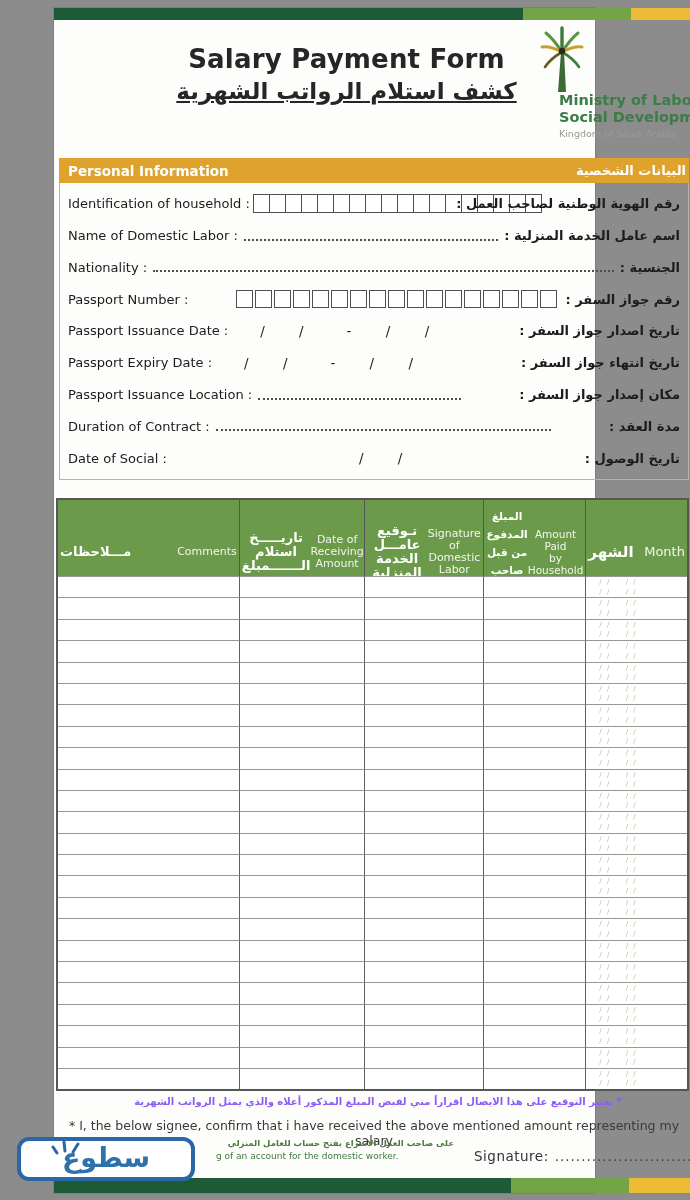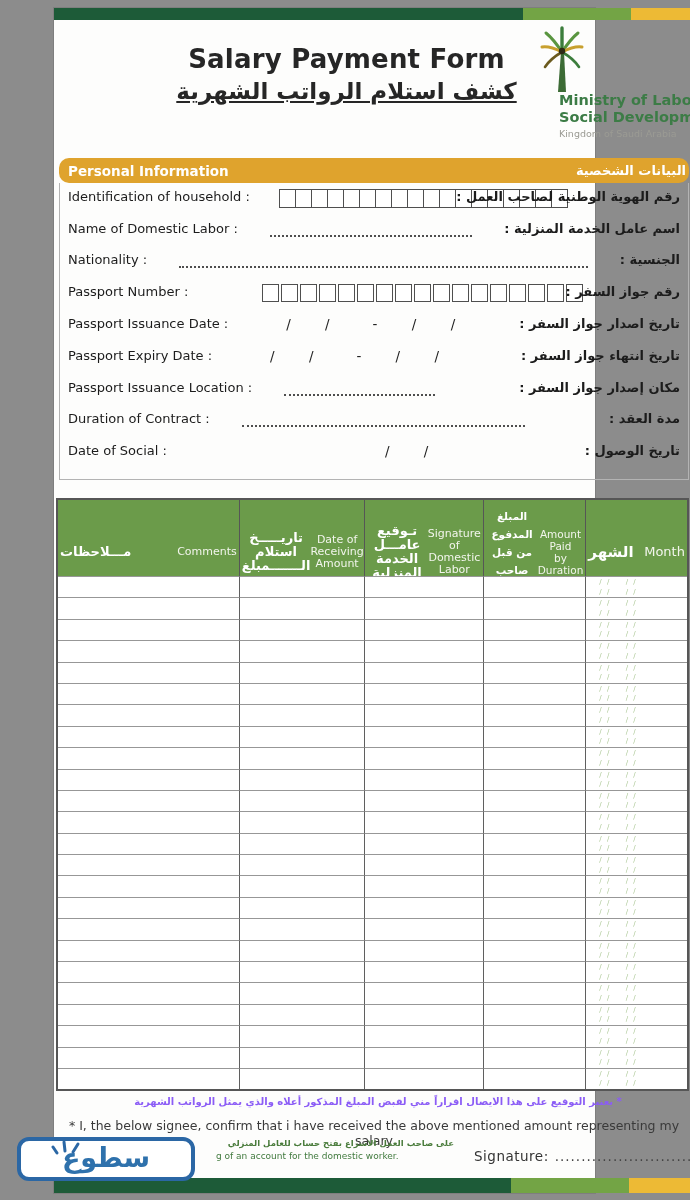--- a/index.html
+++ b/index.html
@@ -19,27 +19,27 @@
   
   .titles{position:absolute;left:120px;top:36px;width:345px;text-align:center;color:#262626;}
   .title-en{font-size:26px;font-weight:600;letter-spacing:.2px;}
   .title-ar{font-size:23px;font-weight:bold;direction:rtl;margin-top:4px;text-decoration:underline;}
   .logo{position:absolute;left:478px;top:16px;width:160px;}
   .palm{position:absolute;left:8px;top:2px;}
   .min-name{position:absolute;left:27px;top:68px;color:#3c7c46;font-size:14.5px;font-weight:600;line-height:17px;white-space:nowrap;}
   .min-country{position:absolute;left:27px;top:104px;color:#9b9b94;font-size:9.5px;white-space:nowrap;}
   
   .band{position:absolute;left:5px;top:150px;width:630px;height:25px;background:#dfa32d;
-        display:flex;align-items:center;justify-content:space-between;color:#fff;border-radius:10px;}
+        display:flex;align-items:center;justify-content:space-between;color:#fff;}
   .band-en{font-size:13.5px;font-weight:bold;padding-left:9px;}
   .band-ar{font-size:13px;font-weight:bold;direction:rtl;padding-right:3px;}
   
   .fields{position:absolute;left:5px;top:175px;width:630px;height:297px;border:1px solid #b3b3b3;border-top:none;
           box-sizing:border-box;display:flex;flex-direction:column;justify-content:space-evenly;padding:4px 0;}
-  .frow{display:flex;align-items:flex-start;height:30px;gap:26px;}
+  .frow{display:flex;align-items:center;height:30px;}
   .f-en{flex:none;font-size:13px;color:#1c1c1c;padding-left:8px;white-space:nowrap;}
   .f-ar{flex:none;font-size:13px;font-weight:bold;color:#1c1c1c;direction:rtl;padding-right:8px;white-space:nowrap;margin-left:auto;}
   .f-mid{flex:1;display:flex;align-items:center;min-width:0;}
   .dotfill{flex:1;height:14px;border-bottom:2px dotted #4e4e4e;margin:0 6px 6px 6px;}
   .dotfill.short{margin-right:58px;}
   .strip{display:flex;margin-left:4px;}
   .strip .cell{width:15px;height:17px;border:1px solid #4f4f4f;margin-left:-1px;background:#fff;}
   .squares{display:flex;gap:2px;margin-left:48px;}
   .squares .cell{width:15px;height:16px;border:1px solid #4f4f4f;background:#fff;}
   .dateval{white-space:pre;font-size:13.5px;color:#222;margin-left:32px;}
@@ -238,21 +238,21 @@
           <span class="h-ar">تـوقيع عامـــل
 الخدمة المنزلية</span>
           <span class="h-en">Signature of
 Domestic Labor</span>
         </div>
         <div class="hcell amount">
           <span class="h-ar">المبلغ المدفوع
 من قبل صاحب
 العمـــل</span>
           <span class="h-en">Amount Paid
-by Duration</span>
+by Household</span>
         </div>
         <div class="hcell month">
           <span class="h-ar">الشهر</span>
           <span class="h-en">Month</span>
         </div>
       </div>
       <div class="tbody">
           <div class="bcell"></div>
           <div class="bcell"></div>
           <div class="bcell"></div>

